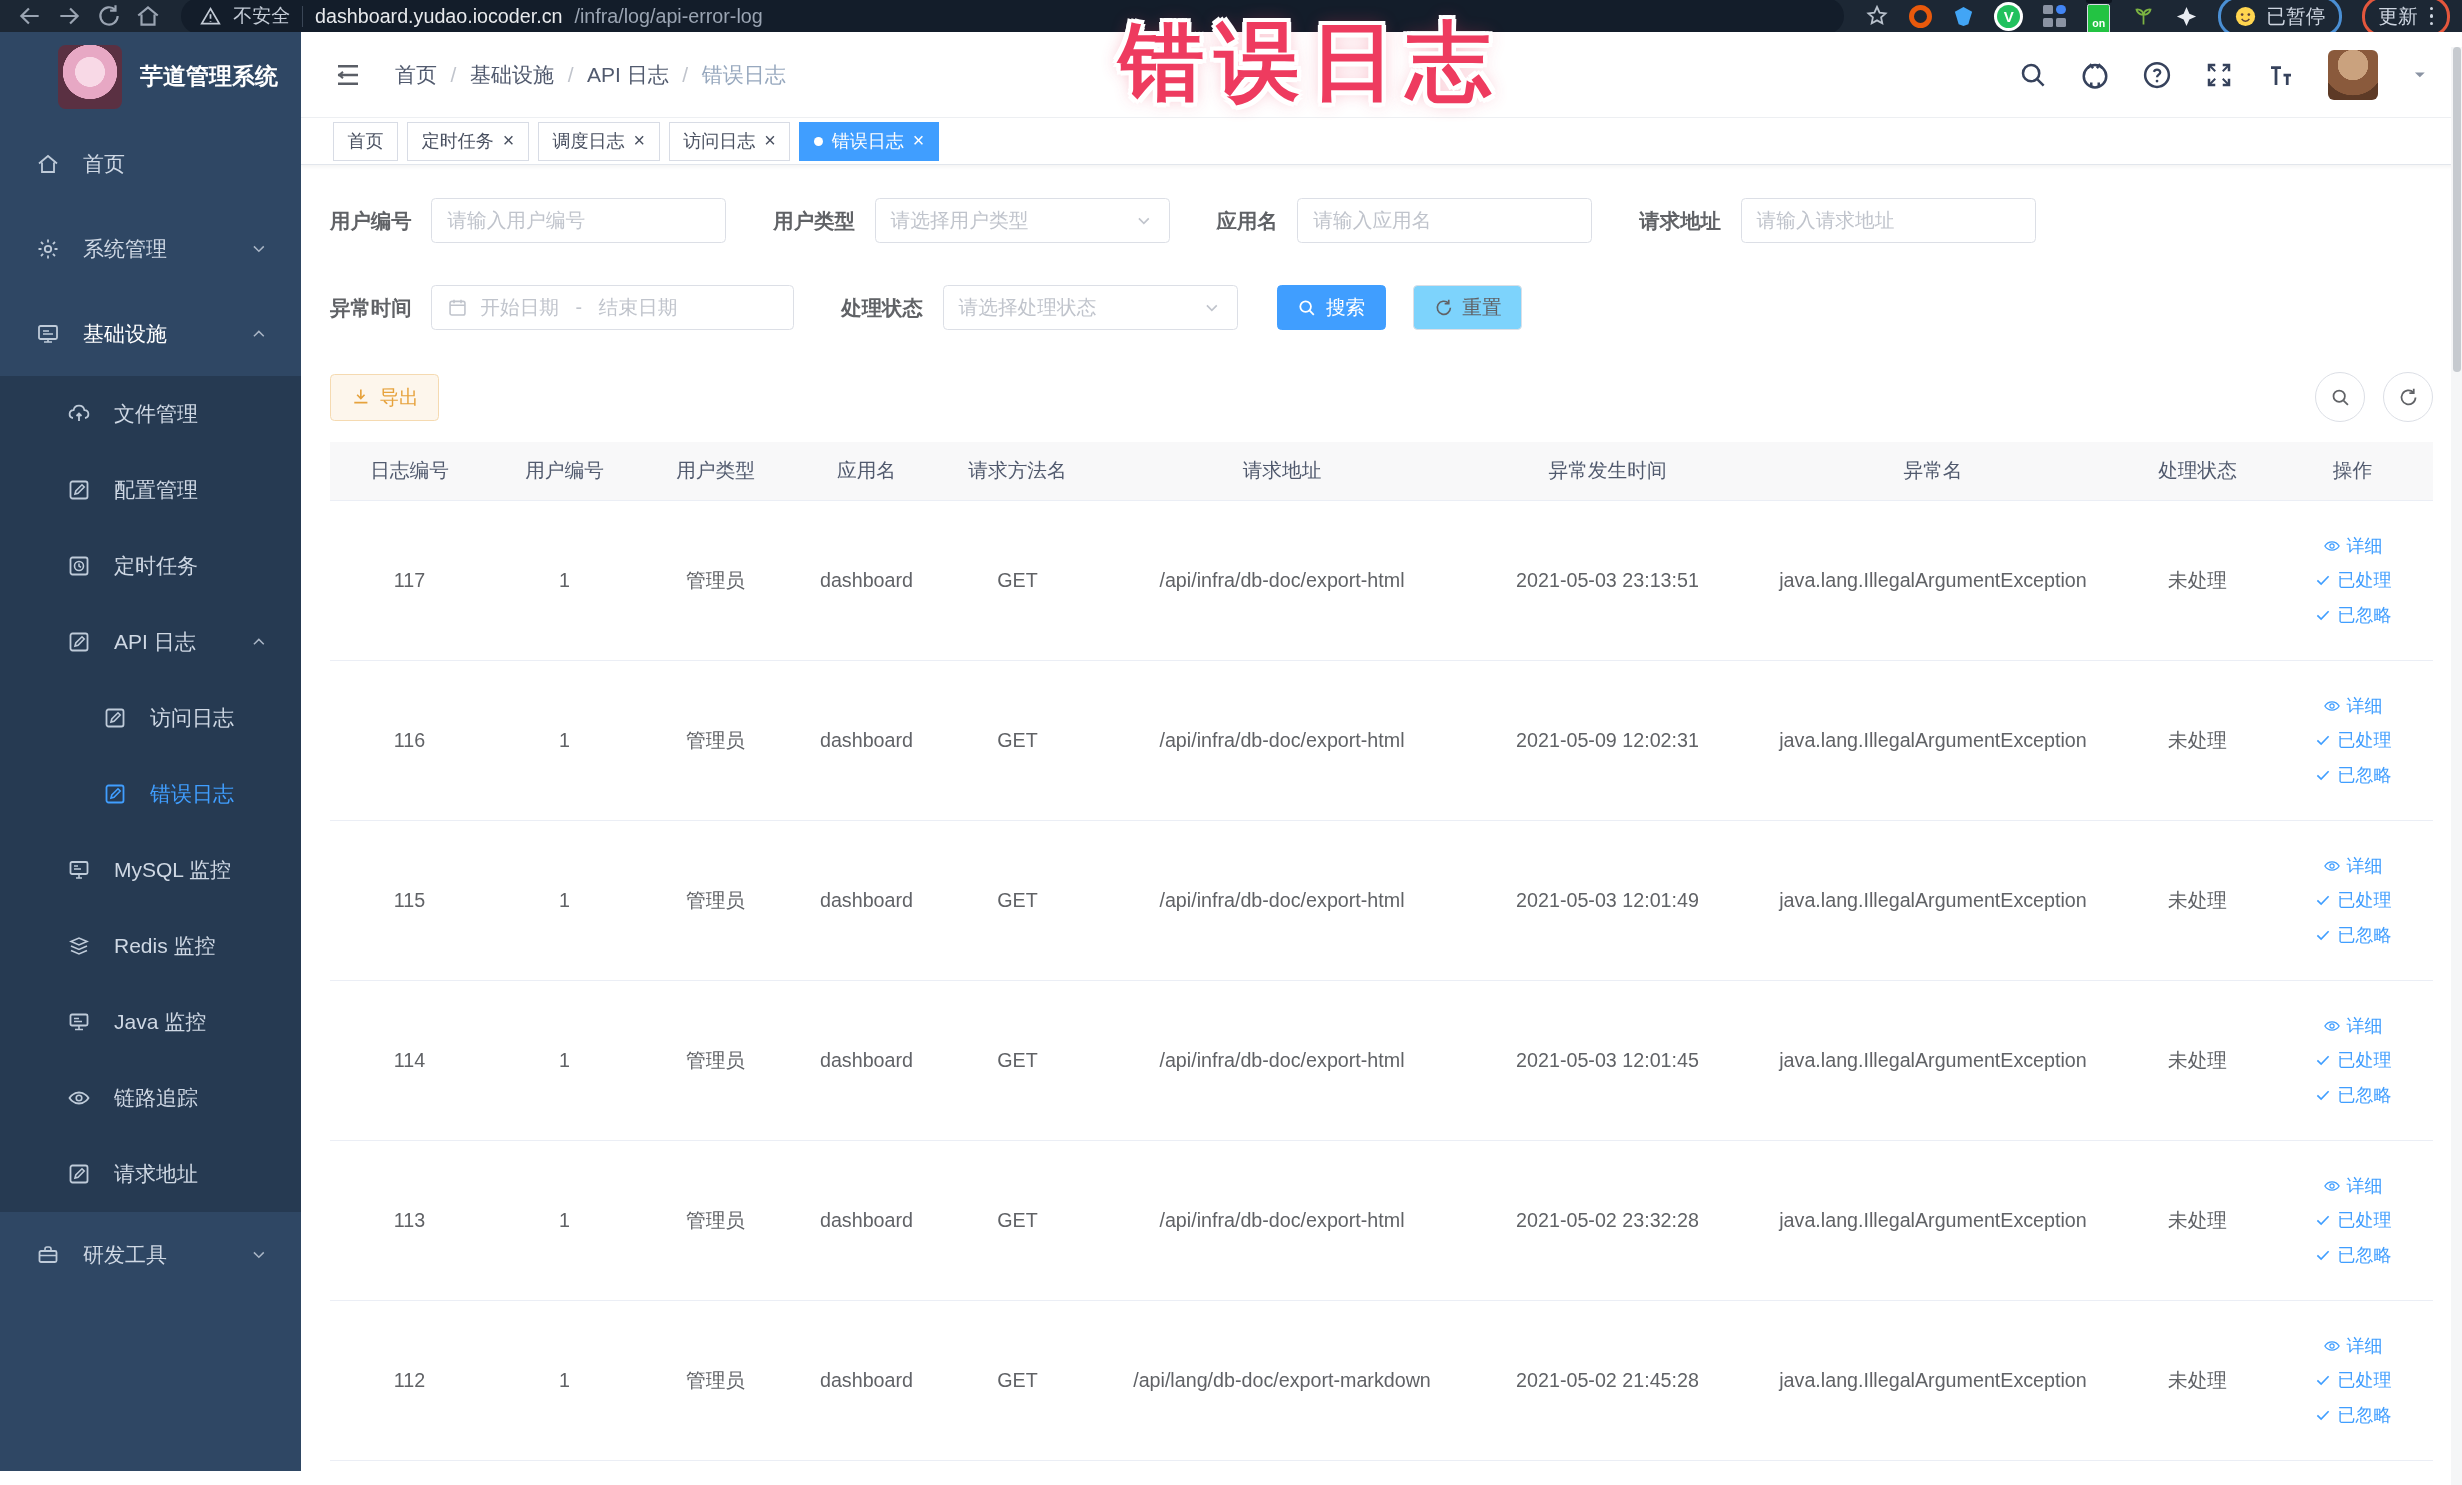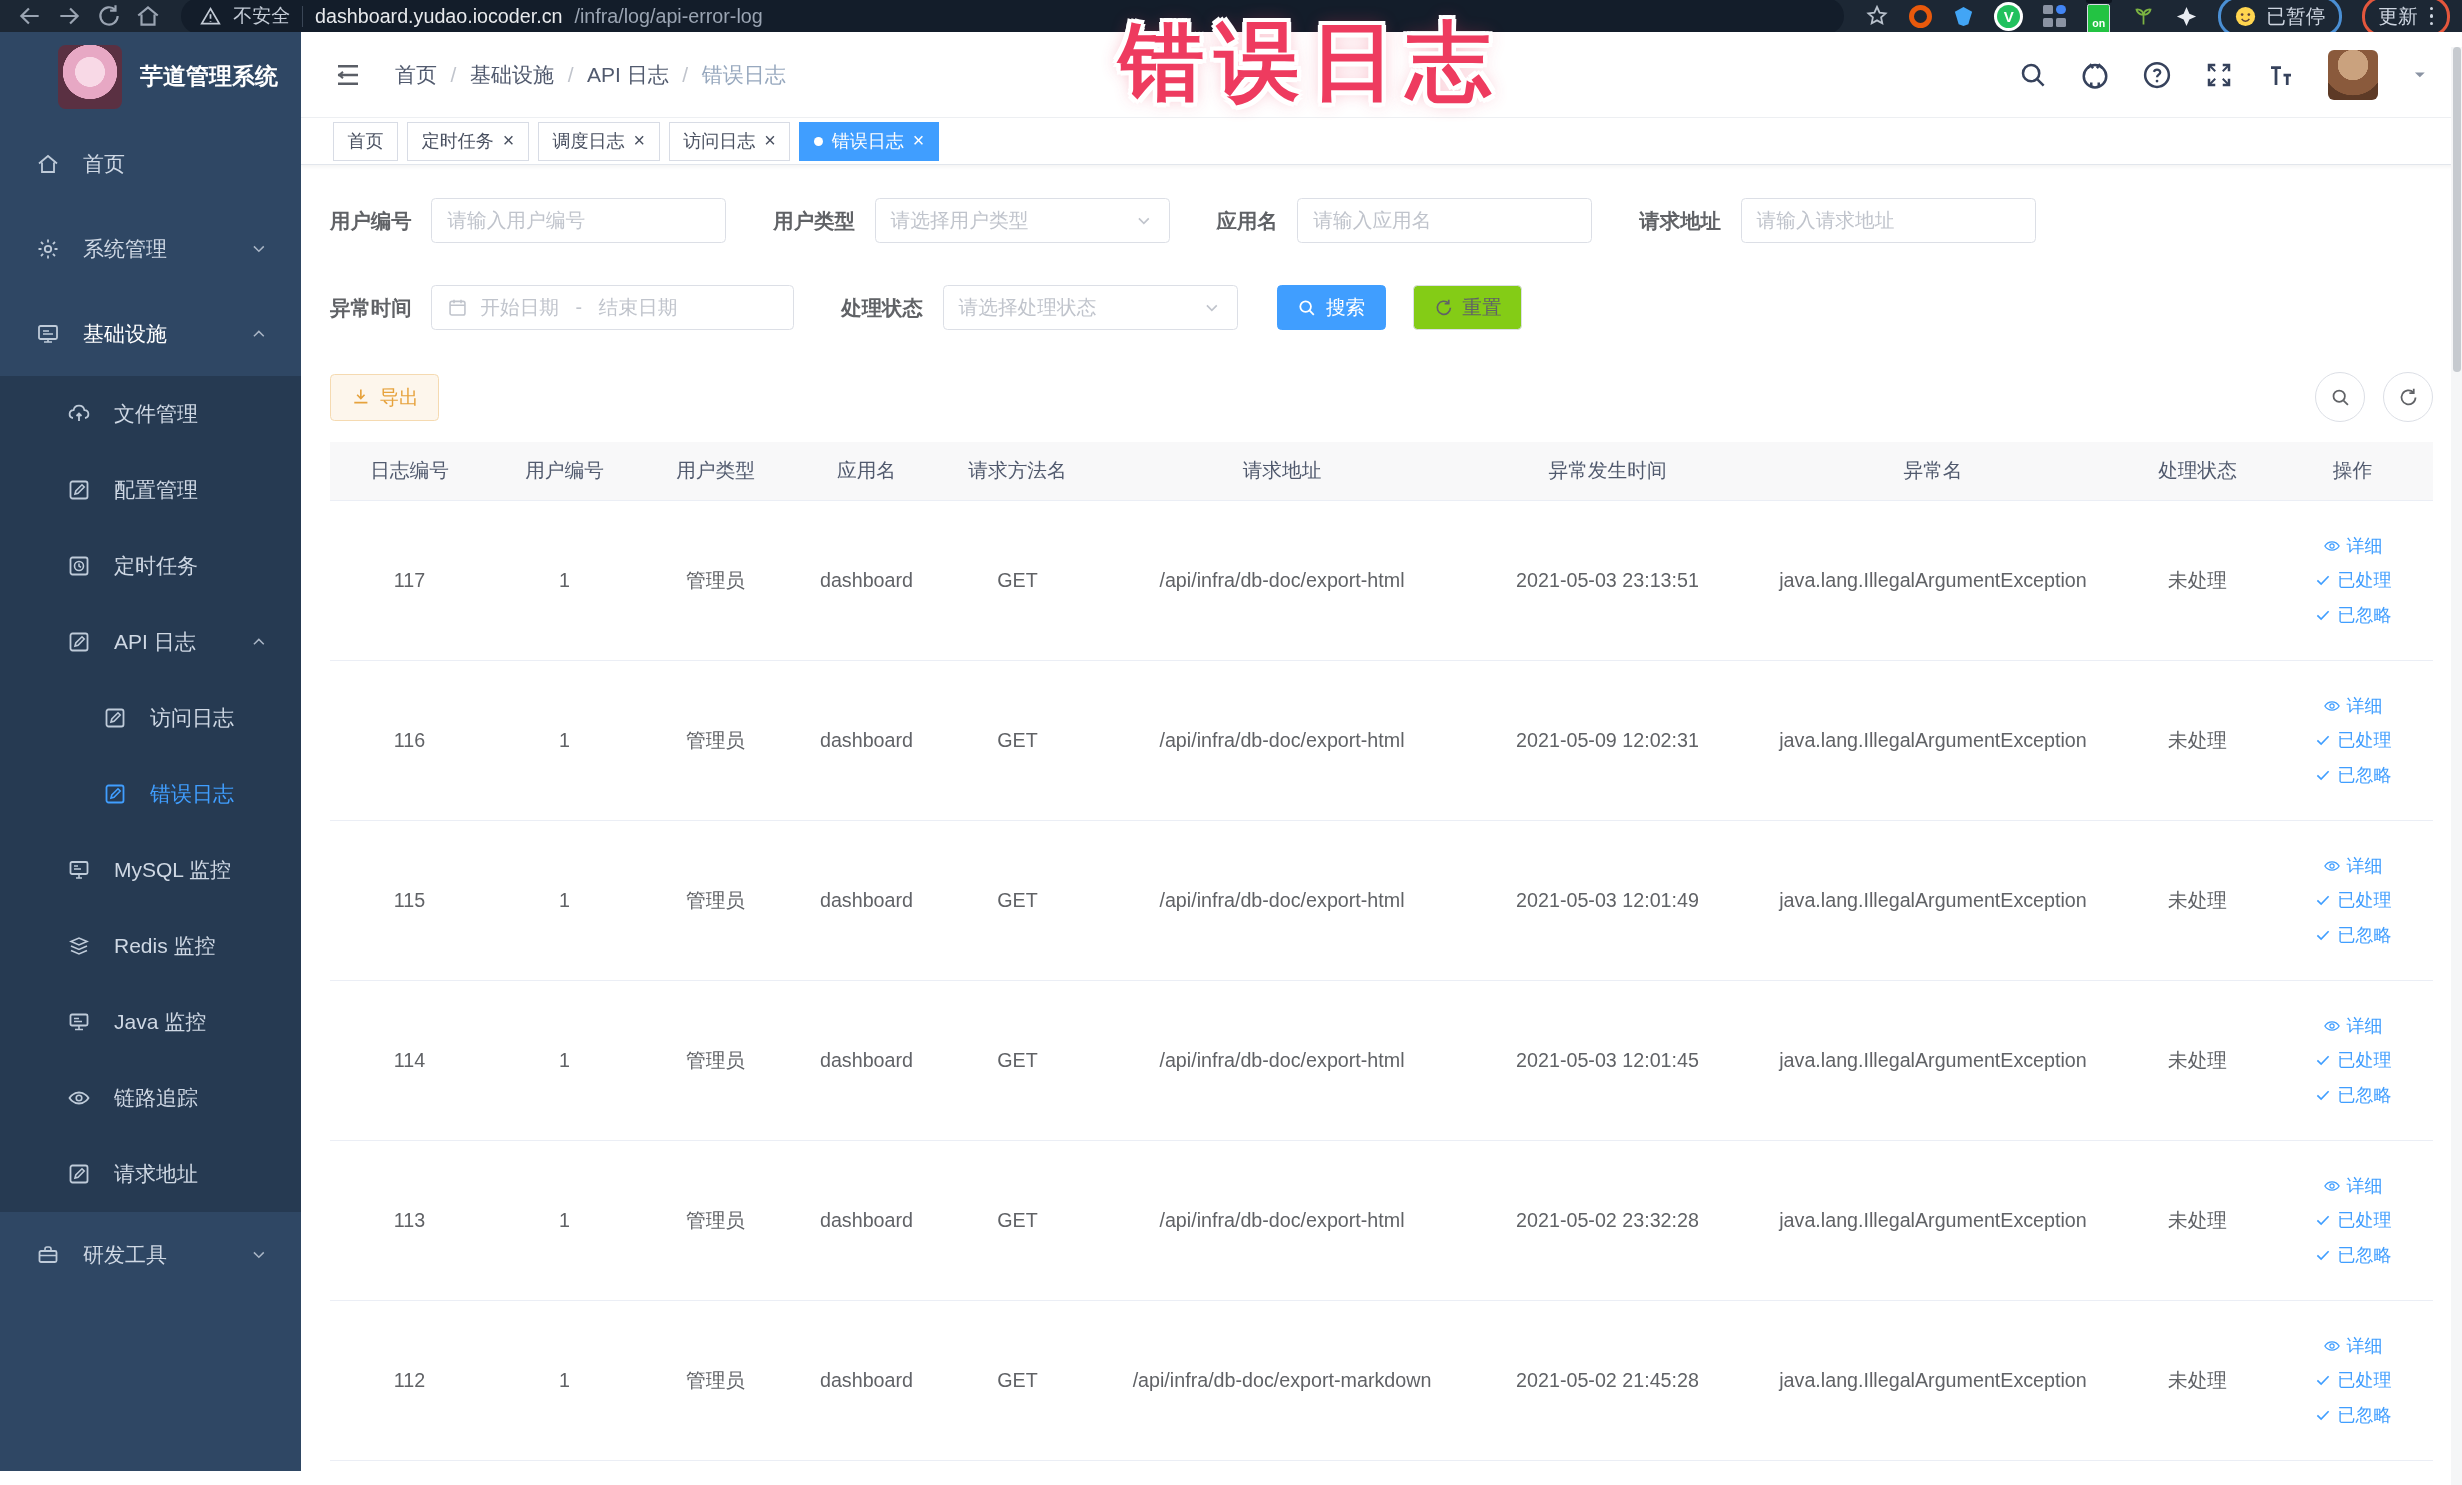--- a/index.html
+++ b/index.html
@@ -74,21 +74,21 @@
   .frow{display:flex;align-items:center;margin-bottom:42px}
   .flabel{font-size:20.4px;font-weight:700;color:#606266;margin-right:19.7px;white-space:nowrap}
   .fgap{width:47px;flex-shrink:0}
   .finput{width:295px;height:45px;border:0.8px solid #dcdfe6;border-radius:4.5px;background:#fff;display:flex;align-items:center;padding:0 15px;box-sizing:border-box;color:#c0c4cc;font-size:19.7px;white-space:nowrap}
   .finput .chevd{margin-left:auto;width:19.7px;height:19.7px;color:#c0c4cc}
   .finput.date{width:363px;gap:12px}
   .finput .cal{width:21px;height:21px;color:#c0c4cc;flex-shrink:0}
   .finput .dsep{color:#c0c4cc;margin:0 4.5px}
   .btn{height:45px;border-radius:4.5px;font-size:19.7px;display:flex;align-items:center;gap:9px;padding:0 19.7px;box-sizing:border-box;cursor:pointer;white-space:nowrap}
   .btn.primary{background:#409eff;color:#fff;border:0.8px solid #409eff}
-  .btn.plain{background:#84cc16;color:#606266;border:0.8px solid #dcdfe6}
+  .btn.plain{background:#7dd3fc;color:#606266;border:0.8px solid #dcdfe6}
   .btn .bico{width:19.7px;height:19.7px}
   .toolbar{display:flex;align-items:center;margin-bottom:19.7px}
   .btn.export{background:#fdf6ec;border:0.8px solid #f5dab1;color:#e6a23c;height:47px}
   .toolbar-right{margin-left:auto;display:flex;gap:18px}
   .circle-btn{width:48px;height:48px;border-radius:50%;border:0.8px solid #dcdfe6;background:#fff;display:flex;align-items:center;justify-content:center;color:#606266;cursor:pointer}
   .circle-btn svg{width:21px;height:21px}
 
   .grid-cols{display:grid;grid-template-columns:159px 151px 151px 151px 151px 378px 273px 378px 151px 159px}
   .thead{background:#f8f8f9;height:58px;align-items:center;color:#515a6e;font-weight:400;font-size:19.7px;text-align:center;border-bottom:0.8px solid #ebeef5}
   .trow{height:159px;align-items:center;text-align:center;font-size:19.7px;color:#606266;border-bottom:0.8px solid #ebeef5}
@@ -709,21 +709,21 @@
                   <span>已忽略</span>
                 </span>
               </div>
             </div>
             <div class="grid-cols trow">
               <div class="cell">112</div>
               <div class="cell">1</div>
               <div class="cell">管理员</div>
               <div class="cell">dashboard</div>
               <div class="cell">GET</div>
-              <div class="cell">/api/infra/db-doc/export-markdown</div>
+              <div class="cell">/api/lang/db-doc/export-markdown</div>
               <div class="cell">2021-05-02 21:45:28</div>
               <div class="cell">java.lang.IllegalArgumentException</div>
               <div class="cell">未处理</div>
               <div class="acts">
                 <span class="act">
                   <span>
                     <svg viewBox="0 0 24 24" width="18" height="18">
                       <path d="M2.5 12S6 6.5 12 6.5 21.5 12 21.5 12 18 17.5 12 17.5 2.5 12 2.5 12Z" fill="none" stroke="currentColor" stroke-width="1.8"></path>
                       <circle cx="12" cy="12" r="2.8" fill="none" stroke="currentColor" stroke-width="1.6"></circle>
                     </svg>

